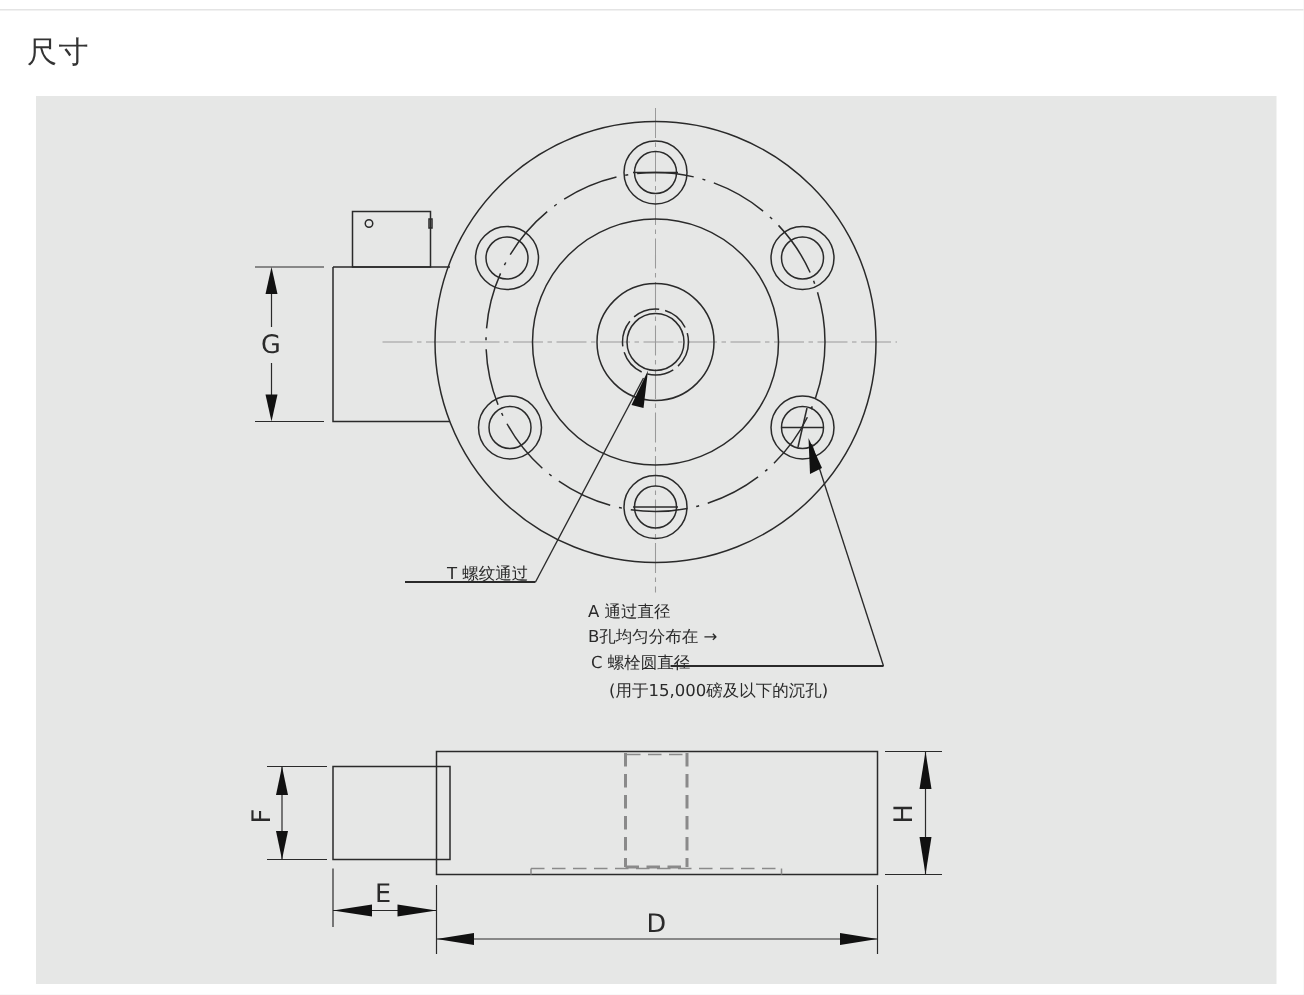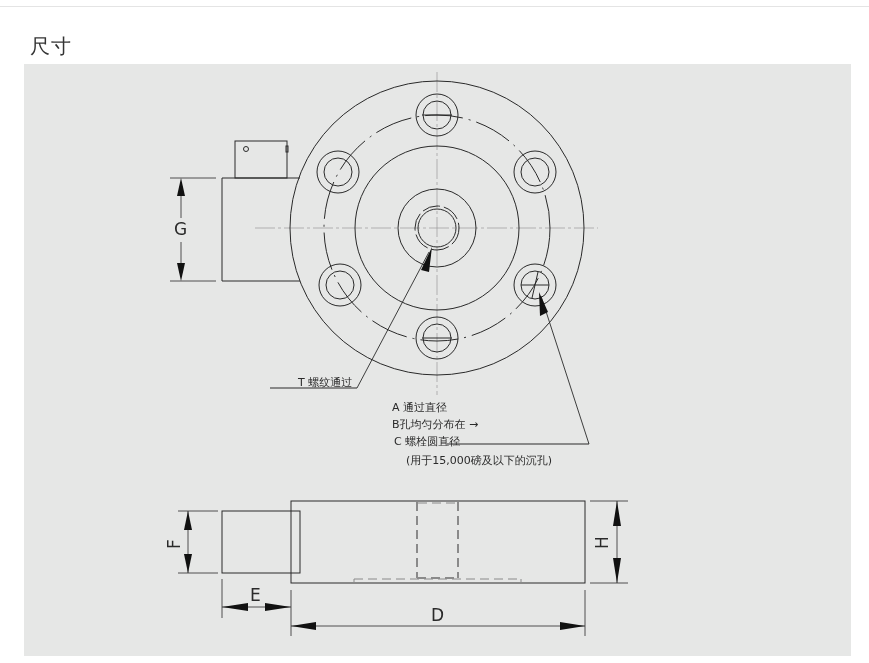--- a/index.html
+++ b/index.html
@@ -1,20 +1,20 @@
 <!DOCTYPE html>
 <html><head>
   <meta charset="utf-8">
   <style>
     html, body { margin: 0; padding: 0; background: #ffffff; }
     body { width: 869px; height: 663px; position: relative; overflow: hidden;
            font-family: "DejaVu Sans", "Liberation Sans", sans-serif; }
     .top-divider { position: absolute; left: 0; top: 6px; width: 869px; height: 1px; background: #e4e4e4; }
     .section-title { position: absolute; left: 18px; top: 21px; font-size: 20px; color: #333333;
-                     letter-spacing: 1px; font-weight: normal; margin: 12px; }
+                     letter-spacing: 1px; font-weight: normal; margin: 0; }
     .figure-panel { position: absolute; left: 24px; top: 64px; width: 827px; height: 592px; background: #e6e7e6; }
     .figure-panel svg { position: absolute; left: 0; top: 0; }
     .lbl { font-family: "DejaVu Sans", "Liberation Sans", sans-serif; fill: #2a2a2a; }
     .dim-letter { font-size: 17px; }
     .note { font-size: 11px; }
   </style>
 </head>
 <body>
 
 <div class="top-divider"></div>

